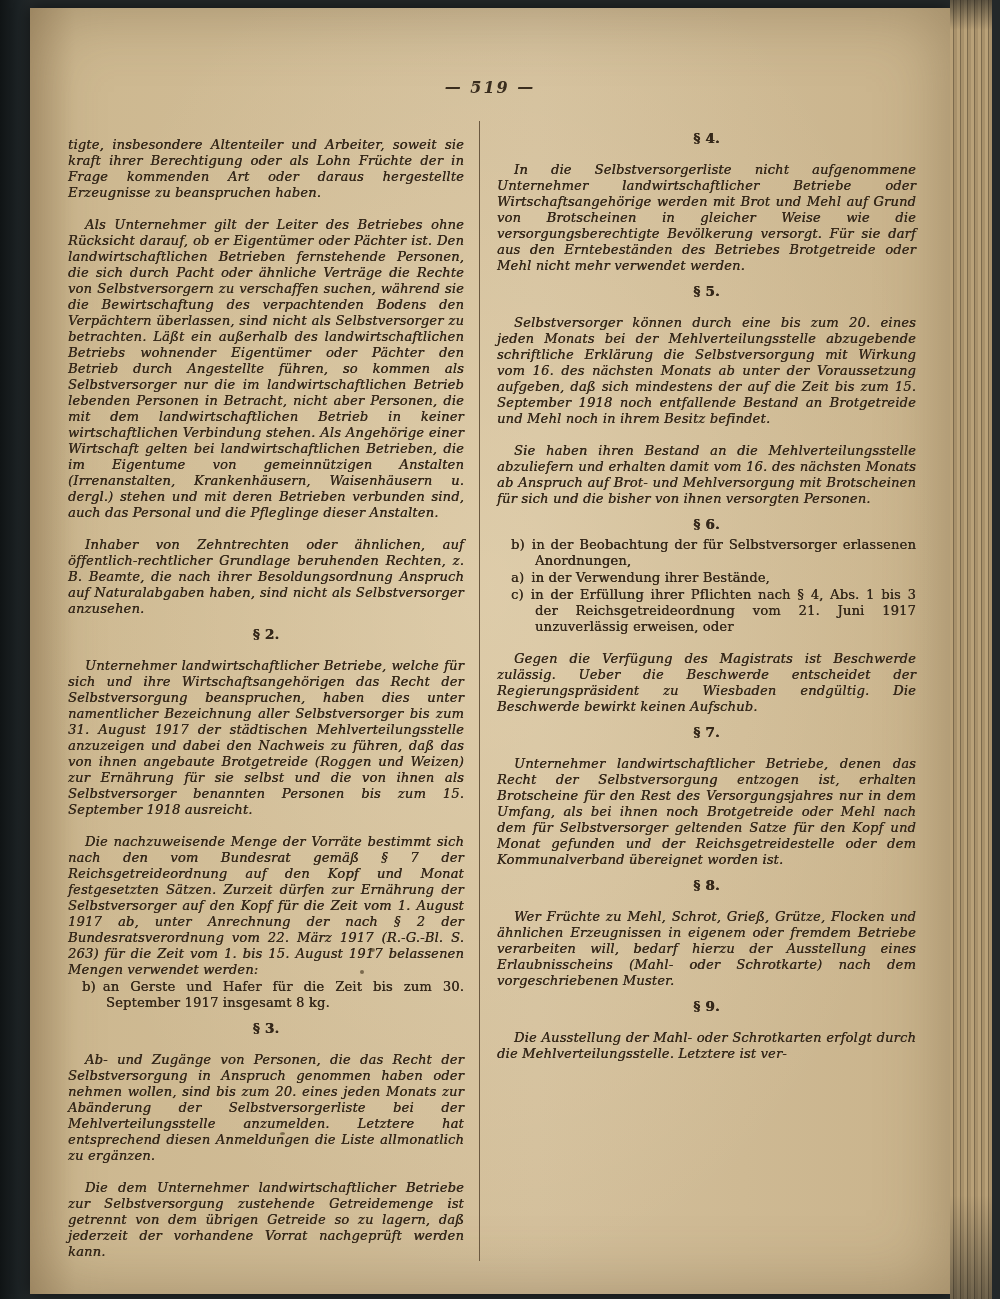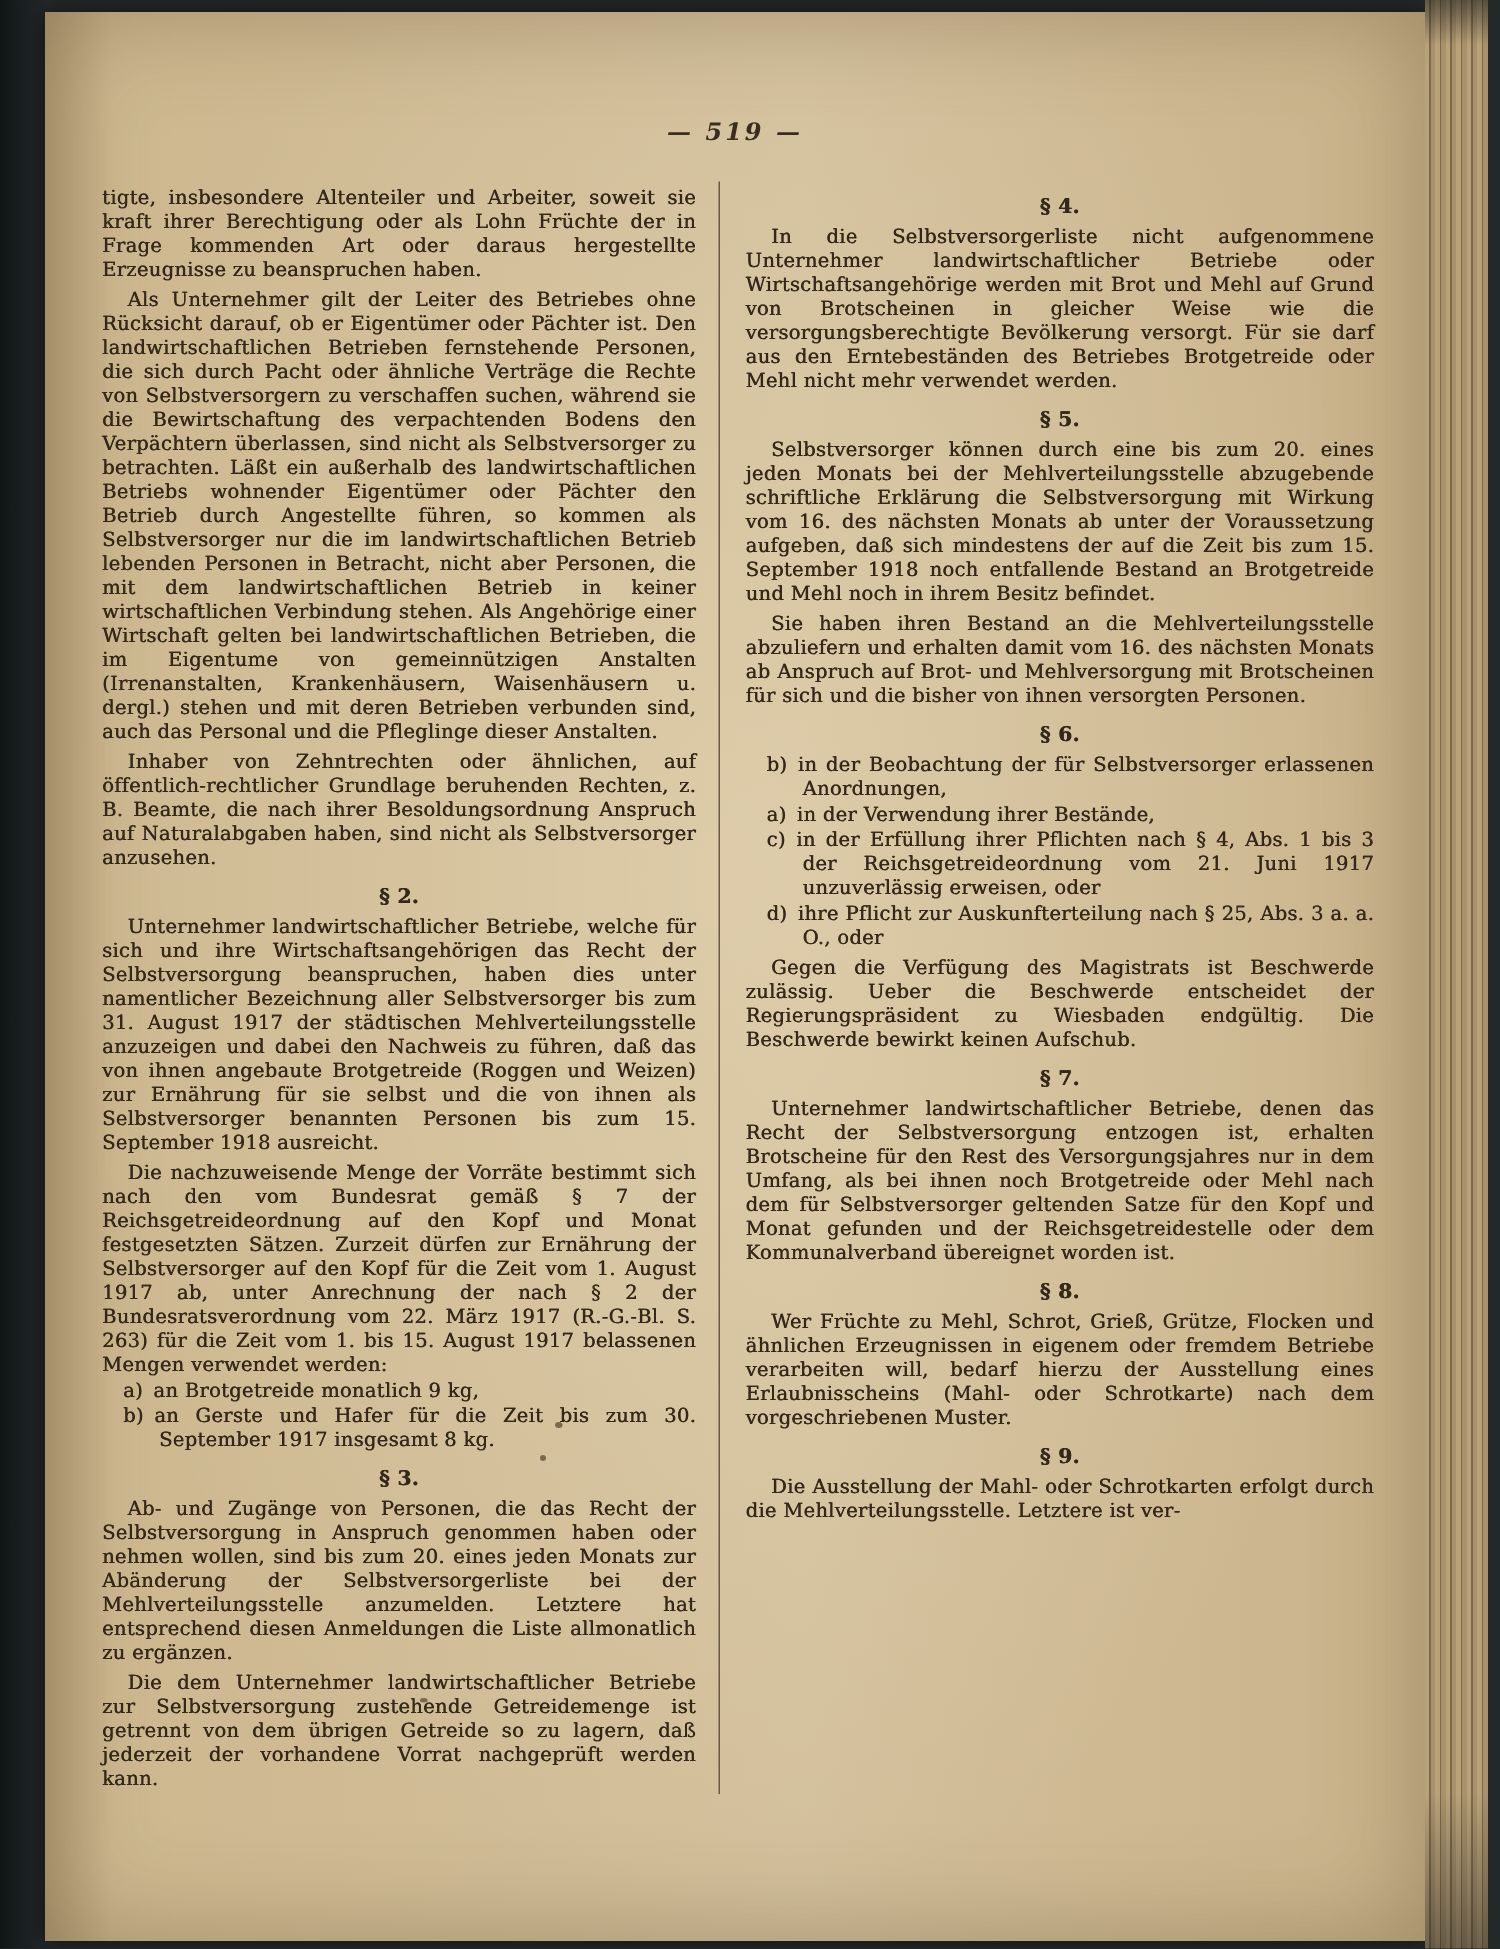--- a/index.html
+++ b/index.html
@@ -50,21 +50,21 @@
   .col {
     font-size:13px;
     line-height:16px;
     text-align:justify;
     letter-spacing:.2px;
     text-shadow:.3px 0 0 currentColor; 
   }
   .col-left  { width:396px; padding-right:15px; }
   .col-right { flex:1; border-left:1px solid #6b5941; padding-left:17px; }
 
-  .para { margin:4px 0 1px 0; text-indent:17px; }
+  .para { margin:16px 0 1px 0; text-indent:17px;font-style:italic; }
   .para.cont { text-indent:0; }
   .heading {
     margin:9px 0 5px 0;
     text-align:center;
     text-indent:0;
     font-size:13.5px;
     font-weight:bold;
   }
   .item { margin:1px 0 1px 14px; padding-left:24px; text-indent:-24px; }
   .item .marker { padding-right:7px; }
@@ -84,37 +84,35 @@
     <div class="page-number">—  519  —</div>
 
     <div class="columns">
       <div class="col col-left">
           <p class="para cont">tigte, insbesondere Altenteiler und Arbeiter, soweit sie kraft ihrer Berechtigung oder als Lohn Früchte der in Frage kommenden Art oder daraus hergestellte Erzeugnisse zu beanspruchen haben.</p>
           <p class="para">Als Unternehmer gilt der Leiter des Betriebes ohne Rücksicht darauf, ob er Eigentümer oder Pächter ist. Den landwirtschaftlichen Betrieben fernstehende Personen, die sich durch Pacht oder ähnliche Verträge die Rechte von Selbstversorgern zu verschaffen suchen, während sie die Bewirtschaftung des verpachtenden Bodens den Verpächtern überlassen, sind nicht als Selbstversorger zu betrachten. Läßt ein außerhalb des landwirtschaftlichen Betriebs wohnender Eigentümer oder Pächter den Betrieb durch Angestellte führen, so kommen als Selbstversorger nur die im landwirtschaftlichen Betrieb lebenden Personen in Betracht, nicht aber Personen, die mit dem landwirtschaftlichen Betrieb in keiner wirtschaftlichen Verbindung stehen. Als Angehörige einer Wirtschaft gelten bei landwirtschaftlichen Betrieben, die im Eigentume von gemeinnützigen Anstalten (Irrenanstalten, Krankenhäusern, Waisenhäusern u. dergl.) stehen und mit deren Betrieben verbunden sind, auch das Personal und die Pfleglinge dieser Anstalten.</p>
           <p class="para">Inhaber von Zehntrechten oder ähnlichen, auf öffentlich-rechtlicher Grundlage beruhenden Rechten, z. B. Beamte, die nach ihrer Besoldungsordnung Anspruch auf Naturalabgaben haben, sind nicht als Selbstversorger anzusehen.</p>
           <div class="heading">§ 2.</div>
           <p class="para">Unternehmer landwirtschaftlicher Betriebe, welche für sich und ihre Wirtschaftsangehörigen das Recht der Selbstversorgung beanspruchen, haben dies unter namentlicher Bezeichnung aller Selbstversorger bis zum 31. August 1917 der städtischen Mehlverteilungsstelle anzuzeigen und dabei den Nachweis zu führen, daß das von ihnen angebaute Brotgetreide (Roggen und Weizen) zur Ernährung für sie selbst und die von ihnen als Selbstversorger benannten Personen bis zum 15. September 1918 ausreicht.</p>
           <p class="para">Die nachzuweisende Menge der Vorräte bestimmt sich nach den vom Bundesrat gemäß § 7 der Reichsgetreideordnung auf den Kopf und Monat festgesetzten Sätzen. Zurzeit dürfen zur Ernährung der Selbstversorger auf den Kopf für die Zeit vom 1. August 1917 ab, unter Anrechnung der nach § 2 der Bundesratsverordnung vom 22. März 1917 (R.-G.-Bl. S. 263) für die Zeit vom 1. bis 15. August 1917 belassenen Mengen verwendet werden:</p>
-          <div class="item"><span class="marker">a)</span><span>an Brotgetreide monatlich 9 kg,</span></div>
           <div class="item"><span class="marker">b)</span><span>an Gerste und Hafer für die Zeit bis zum 30. September 1917 insgesamt 8 kg.</span></div>
           <div class="heading">§ 3.</div>
           <p class="para">Ab- und Zugänge von Personen, die das Recht der Selbstversorgung in Anspruch genommen haben oder nehmen wollen, sind bis zum 20. eines jeden Monats zur Abänderung der Selbstversorgerliste bei der Mehlverteilungsstelle anzumelden. Letztere hat entsprechend diesen Anmeldungen die Liste allmonatlich zu ergänzen.</p>
           <p class="para">Die dem Unternehmer landwirtschaftlicher Betriebe zur Selbstversorgung zustehende Getreidemenge ist getrennt von dem übrigen Getreide so zu lagern, daß jederzeit der vorhandene Vorrat nachgeprüft werden kann.</p>
         </div>
       <div class="col col-right">
           <div class="heading">§ 4.</div>
           <p class="para">In die Selbstversorgerliste nicht aufgenommene Unternehmer landwirtschaftlicher Betriebe oder Wirtschaftsangehörige werden mit Brot und Mehl auf Grund von Brotscheinen in gleicher Weise wie die versorgungsberechtigte Bevölkerung versorgt. Für sie darf aus den Erntebeständen des Betriebes Brotgetreide oder Mehl nicht mehr verwendet werden.</p>
           <div class="heading">§ 5.</div>
           <p class="para">Selbstversorger können durch eine bis zum 20. eines jeden Monats bei der Mehlverteilungsstelle abzugebende schriftliche Erklärung die Selbstversorgung mit Wirkung vom 16. des nächsten Monats ab unter der Voraussetzung aufgeben, daß sich mindestens der auf die Zeit bis zum 15. September 1918 noch entfallende Bestand an Brotgetreide und Mehl noch in ihrem Besitz befindet.</p>
           <p class="para">Sie haben ihren Bestand an die Mehlverteilungsstelle abzuliefern und erhalten damit vom 16. des nächsten Monats ab Anspruch auf Brot- und Mehlversorgung mit Brotscheinen für sich und die bisher von ihnen versorgten Personen.</p>
           <div class="heading">§ 6.</div>
           <div class="item"><span class="marker">b)</span><span>in der Beobachtung der für Selbstversorger erlassenen Anordnungen,</span></div>
           <div class="item"><span class="marker">a)</span><span>in der Verwendung ihrer Bestände,</span></div>
           <div class="item"><span class="marker">c)</span><span>in der Erfüllung ihrer Pflichten nach § 4, Abs. 1 bis 3 der Reichsgetreideordnung vom 21. Juni 1917 unzuverlässig erweisen, oder</span></div>
-          <div class="item"><span class="marker">d)</span><span>ihre Pflicht zur Auskunfterteilung nach § 25, Abs. 3 a. a. O., oder</span></div>
           <p class="para">Gegen die Verfügung des Magistrats ist Beschwerde zulässig. Ueber die Beschwerde entscheidet der Regierungspräsident zu Wiesbaden endgültig. Die Beschwerde bewirkt keinen Aufschub.</p>
           <div class="heading">§ 7.</div>
           <p class="para">Unternehmer landwirtschaftlicher Betriebe, denen das Recht der Selbstversorgung entzogen ist, erhalten Brotscheine für den Rest des Versorgungsjahres nur in dem Umfang, als bei ihnen noch Brotgetreide oder Mehl nach dem für Selbstversorger geltenden Satze für den Kopf und Monat gefunden und der Reichsgetreidestelle oder dem Kommunalverband übereignet worden ist.</p>
           <div class="heading">§ 8.</div>
           <p class="para">Wer Früchte zu Mehl, Schrot, Grieß, Grütze, Flocken und ähnlichen Erzeugnissen in eigenem oder fremdem Betriebe verarbeiten will, bedarf hierzu der Ausstellung eines Erlaubnisscheins (Mahl- oder Schrotkarte) nach dem vorgeschriebenen Muster.</p>
           <div class="heading">§ 9.</div>
           <p class="para">Die Ausstellung der Mahl- oder Schrotkarten erfolgt durch die Mehlverteilungsstelle. Letztere ist ver-</p>
         </div>
     </div>
 

